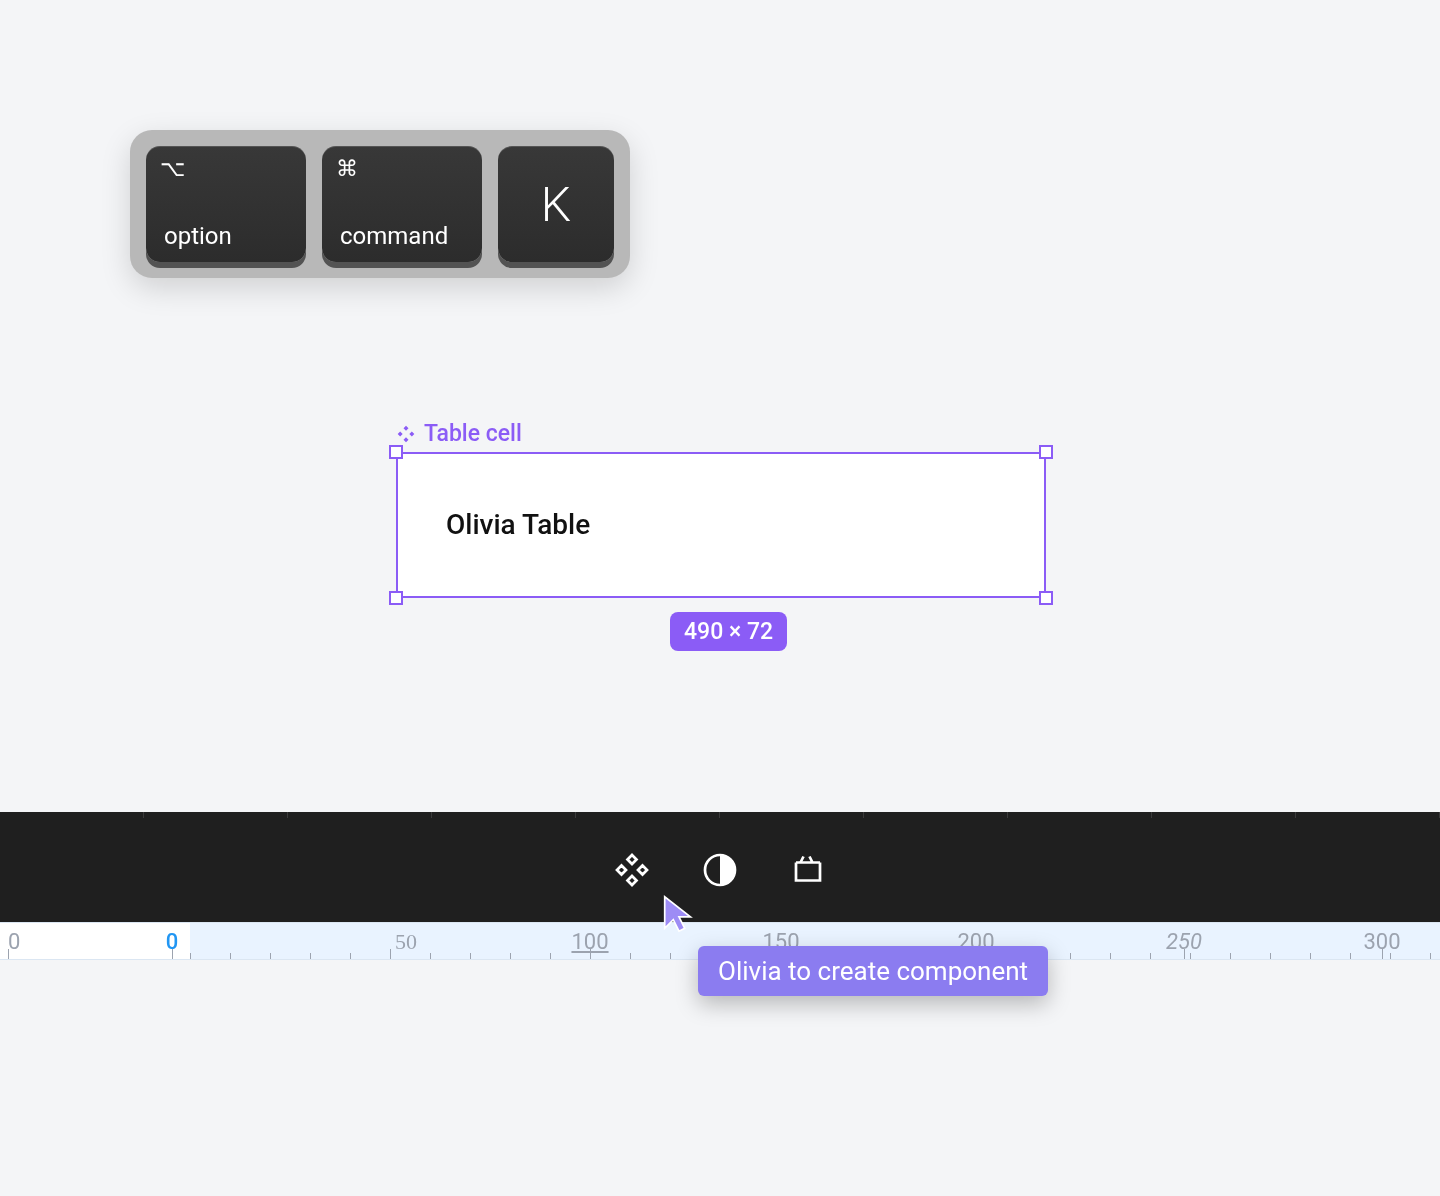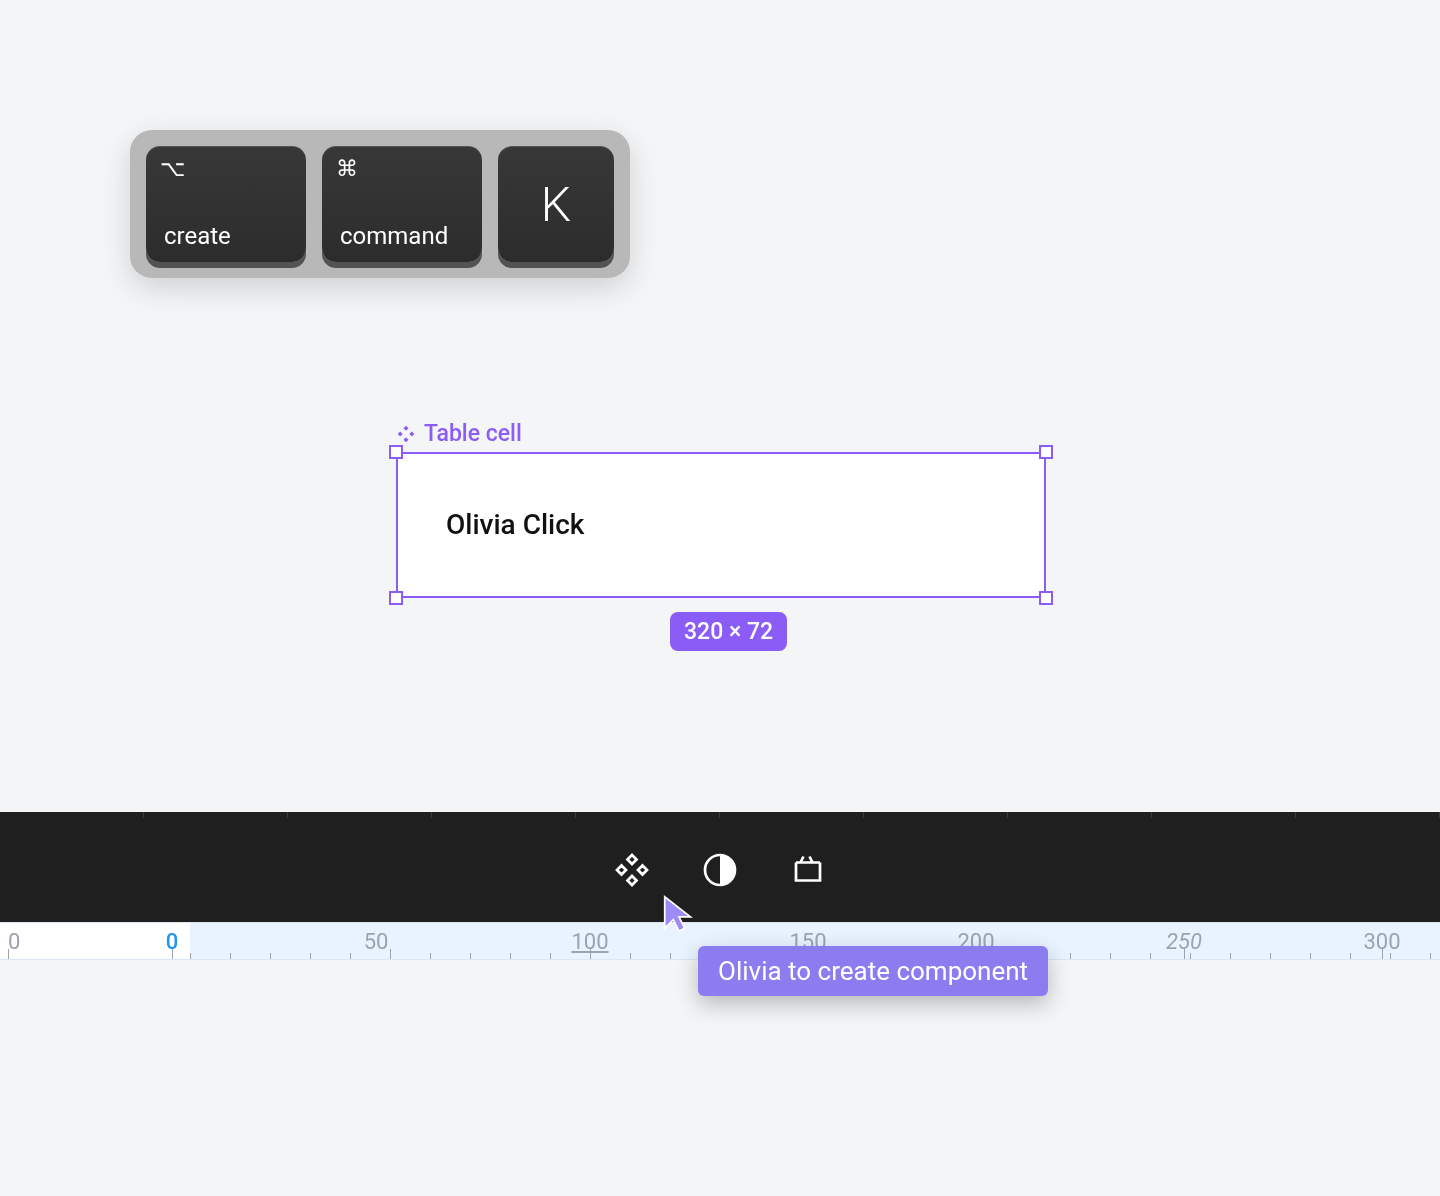--- a/index.html
+++ b/index.html
@@ -174,21 +174,21 @@
     top:894px;
     width:36px;height:40px;
   }
 </style>
 </head>
 <body>
 
 <div class="shortcut-wrap">
   <div class="key wide">
     <span class="sym">⌥</span>
-    <span class="label">create</span>
+    <span class="label">option</span>
   </div>
   <div class="key med">
     <span class="sym">⌘</span>
     <span class="label">command</span>
   </div>
   <div class="key sq">
     <span class="big">K</span>
   </div>
 </div>
 
@@ -198,23 +198,23 @@
   </svg>
   <span>Table cell</span>
 </div>
 
 <div class="sel-frame"></div>
 <div class="handle" style="left:389px;top:445px"></div>
 <div class="handle" style="left:1039px;top:445px"></div>
 <div class="handle" style="left:389px;top:591px"></div>
 <div class="handle" style="left:1039px;top:591px"></div>
 
-<div class="cell-text">Olivia Click</div>
-
-<div class="dim-badge">320 × 72</div>
+<div class="cell-text">Olivia Table</div>
+
+<div class="dim-badge">490 × 72</div>
 
 <div class="toolbar">
   <div class="toolbar-grid">
     <div></div>
       <div></div>
       <div></div>
       <div></div>
       <div></div>
       <div></div>
       <div></div>
@@ -236,25 +236,25 @@
     </svg>
   </div>
 </div>
 
 <div class="ruler">
   <div class="zero-area"></div>
 <div class="num" style="left: 8px; transform: none;">0</div>
     <div class="tick" style="left: 8px;"></div>
     <div class="num blue" style="left: 172px;">0</div>
     <div class="tick" style="left: 172px;"></div>
-    <div class="num" style="left: 376px;">50</div>
+    <div class="num" style="left: 406px; font-family: Liberation Serif, serif;">50</div>
     <div class="tick" style="left: 390px;"></div>
     <div class="num" style="left: 590px; text-decoration: underline;">100</div>
     <div class="tick" style="left: 590px;"></div>
-    <div class="num" style="left: 808px;">150</div>
+    <div class="num" style="left: 781px;">150</div>
     <div class="tick" style="left: 788px;"></div>
     <div class="num" style="left: 976px;">200</div>
     <div class="tick" style="left: 986px;"></div>
     <div class="num" style="left: 1184px; font-style: italic;">250</div>
     <div class="tick" style="left: 1184px;"></div>
     <div class="num" style="left: 1382px;">300</div>
     <div class="tick" style="left: 1382px;"></div>
     <div class="tick" style="left: 190px; height: 6px;"></div>
     <div class="tick" style="left: 230px; height: 6px;"></div>
     <div class="tick" style="left: 270px; height: 6px;"></div>

